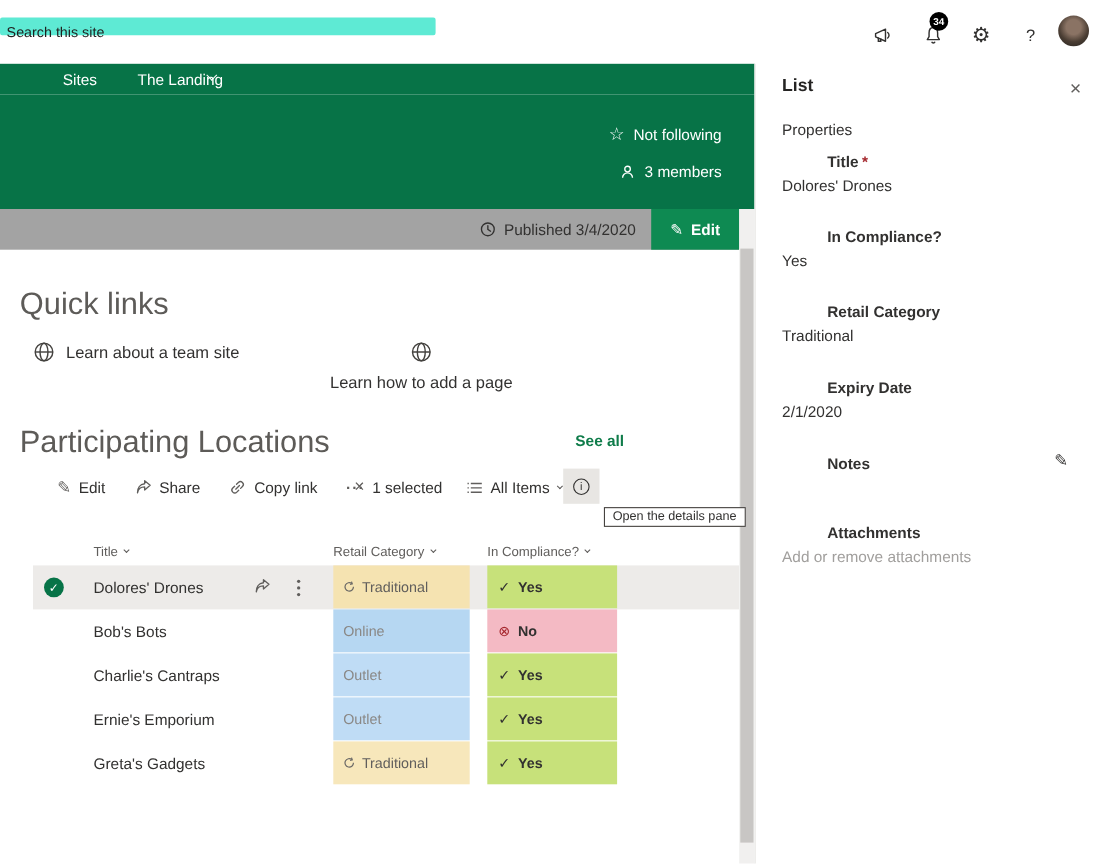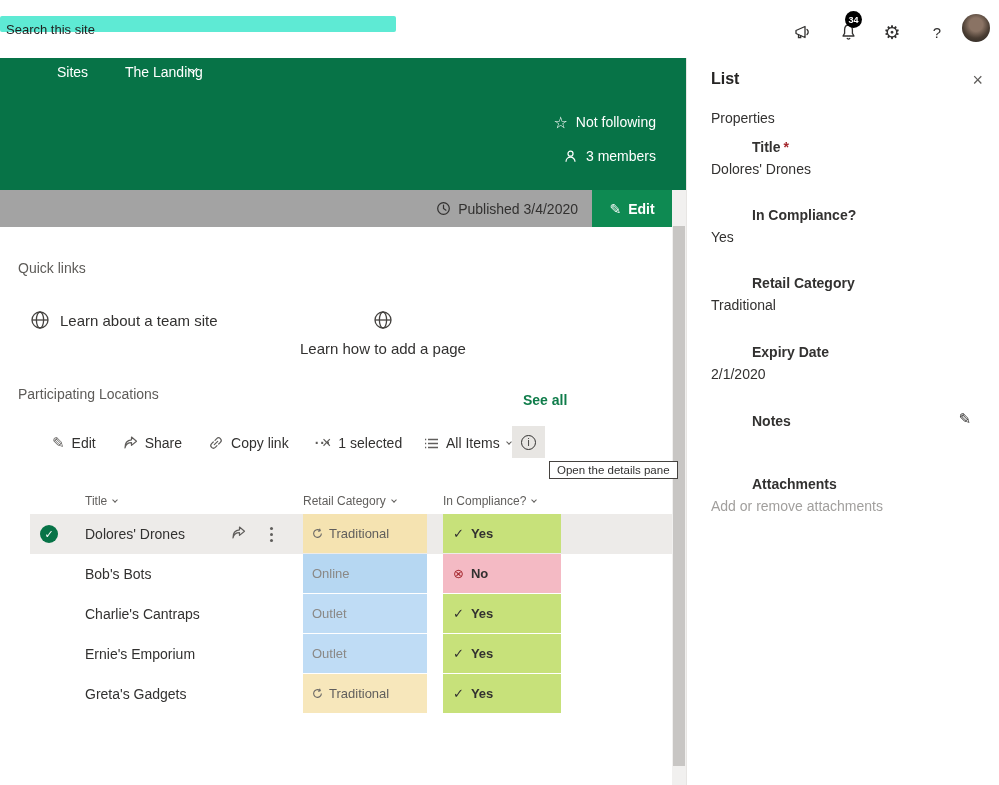--- a/index.html
+++ b/index.html
@@ -22,21 +22,21 @@
 
   .chev { display:inline-block; width:7px; height:7px; border-right:1.4px solid currentColor; border-bottom:1.4px solid currentColor; transform:rotate(45deg); margin-top:-3px; }
   .chev.sm { width:4px; height:4px; border-width:1px; }
 
   
   .pagebar { position:absolute; left:0; top:190px; width:672px; height:37px; background:#a3a3a3; }
   .published { position:absolute; right:94px; top:0; height:37px; display:flex; align-items:center; gap:7px; font-size:14px; color:#323130; }
   .editbtn { position:absolute; right:0; top:0; width:80px; height:37px; display:flex; align-items:center; justify-content:center; gap:7px; color:#fff; font-size:14px; font-weight:bold; cursor:pointer; border:none; }
 
   
-  .h-section { position:absolute; left:18px; font-size:14px; color:#5d5b58; font-weight:400; }
+  .h-section { position:absolute; left:18px; font-size:28px; color:#5d5b58; font-weight:400; }
   .quicklink { position:absolute; display:flex; align-items:center; gap:10px; font-size:15px; color:#323130; cursor:pointer; }
   .seeall { position:absolute; font-size:14px; cursor:pointer;font-weight:bold; }
 
   .ltoolbar-item { display:flex; align-items:center; gap:7px; font-size:14px; color:#323130; cursor:pointer; white-space:nowrap; }
   .ltool-left { position:absolute; left:52px; top:428px; height:30px; display:flex; align-items:center; gap:26px; }
   .ltool-right-sel { position:absolute; left:322px; top:428px; height:30px; }
   .ltool-right-view { position:absolute; left:424px; top:428px; height:30px; }
   .infobtn { position:absolute; left:512px; top:426px; width:33px; height:32px; background:#e8e6e3; display:flex; align-items:center; justify-content:center; cursor:pointer; }
   .info-i { width:15px; height:15px; border:1.2px solid #323130; border-radius:50%; display:flex; align-items:center; justify-content:center; font-size:10px; color:#323130; }
   .tooltip { position:absolute; left:549px; top:461px; background:#fff; border:1px solid #45423f; font-size:11.5px; color:#323130; padding:2px 7px; white-space:nowrap; z-index:5; }

